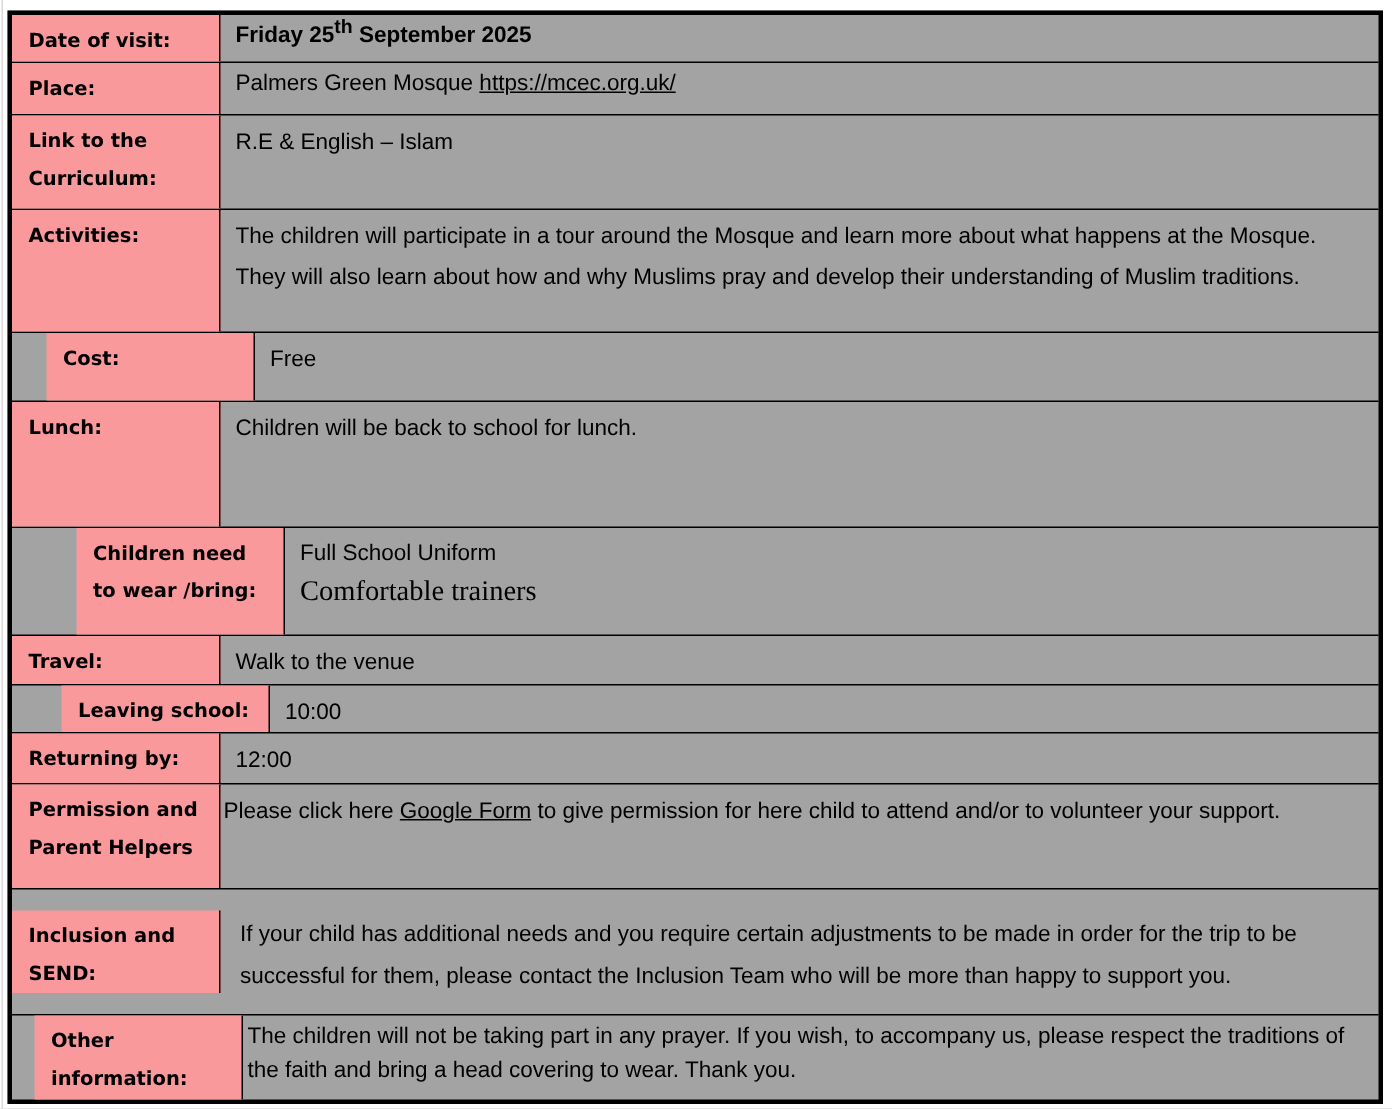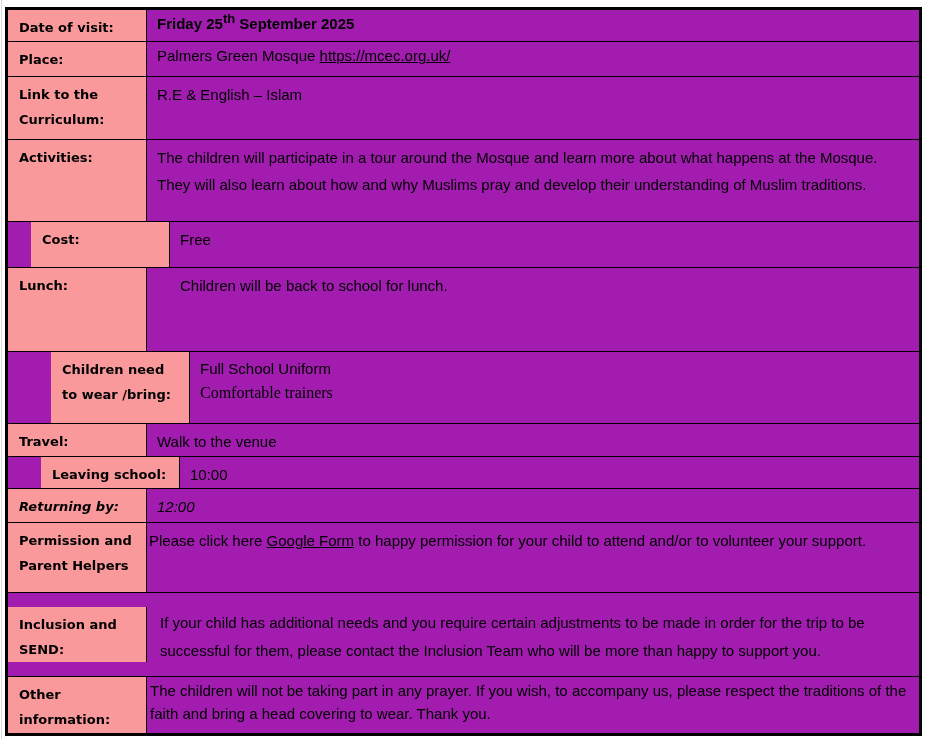--- a/index.html
+++ b/index.html
@@ -16,29 +16,29 @@
     position: absolute;
     left: 1px; top: 0;
     width: 1px; height: 739px;
     background: #d9d9d9;
   }
   .doc-table {
     position: absolute;
     left: 5px; top: 7px;
     width: 911px;
     border: 3px solid #000000;
-    background: #a21caf;
+    background: #a3a3a3;
     box-sizing: content-box;
   }
   .row {
     display: flex;
     box-sizing: border-box;
     border-bottom: 1px solid #000000;
   }
-  .row:last-child { border-bottom: none; }
+  .row:last-child { border-bottom: none; padding-left: 15px; }
   .cell { box-sizing: border-box; }
   .cell.label {
     width: 139px;
     min-width: 139px;
     background: #f9999c;
     border-right: 1px solid #000000;
     padding: 5px 6px 0 11px;
     font-family: "DejaVu Sans", sans-serif;
     font-weight: bold;
     font-size: 13px;
@@ -49,34 +49,34 @@
     padding: 4px 12px 0 10px;
     font-size: 15px;
     line-height: 1.8;
   }
   
   .r1  { height: 32px; }
   .r2  { height: 35px; }
   .r3  { height: 63px; }
   .r4  { height: 82px; }
   .r5  { height: 46px; padding-left: 23px; }
-  .r6  { height: 84px; gap: 23px; }
+  .r6  { height: 84px; }
   .r7  { height: 72px; padding-left: 43px; }
   .r8  { height: 33px; }
   .r9  { height: 32px; padding-left: 33px; }
-  .r10 { height: 34px; font-style: italic; }
+  .r10 { height: 34px; }
   .r11 { height: 70px; }
   .r12 { height: 84px; align-items: center; }
   .r13 { height: 56px; }
 
   .r1 .cell.value { font-weight: bold; padding-top: 3px; line-height: 1.5; }
   .r1 sup { font-size: 13px; line-height: 0; }
   .r2 .cell.value { padding-top: 3px; line-height: 1.5; }
   .r7 .cell.value { line-height: 1.5; padding-top: 6px; }
-  .r7 .line2 { font-family: "Liberation Serif", "DejaVu Serif", serif; font-size: 16px; }
+  .r7 .line2 { font-family: "Liberation Serif", "DejaVu Serif", serif; font-size: 19px; }
   .r11 .cell.value { padding-left: 2px; line-height: 1.85; }
   .r12 .cell.value { padding-left: 13px; line-height: 1.85; }
   .r13 .cell.value { padding-left: 3px; line-height: 1.55; padding-top: 2px; }
 
   a.doc-link {
     color: #000000;
     text-decoration: underline;
     cursor: pointer;
   }
 </style>
@@ -135,21 +135,21 @@
     <div class="cell value">10:00</div>
   </div>
 
   <div class="row r10">
     <div class="cell label">Returning by:</div>
     <div class="cell value">12:00</div>
   </div>
 
   <div class="row r11">
     <div class="cell label">Permission and Parent Helpers</div>
-    <div class="cell value"><span>Please click here </span><a class="doc-link">Google Form</a><span> to happy permission for your child to attend and/or to volunteer your support.</span></div>
+    <div class="cell value"><span>Please click here </span><a class="doc-link">Google Form</a><span> to give permission for here child to attend and/or to volunteer your support.</span></div>
   </div>
 
   <div class="row r12">
     <div class="cell label">Inclusion and SEND:</div>
     <div class="cell value">If your child has additional needs and you require certain adjustments to be made in order for the trip to be successful for them, please contact the Inclusion Team who will be more than happy to support you.</div>
   </div>
 
   <div class="row r13">
     <div class="cell label">Other information:</div>
     <div class="cell value">The children will not be taking part in any prayer. If you wish, to accompany us, please respect the traditions of the faith and bring a head covering to wear. Thank you.</div>

